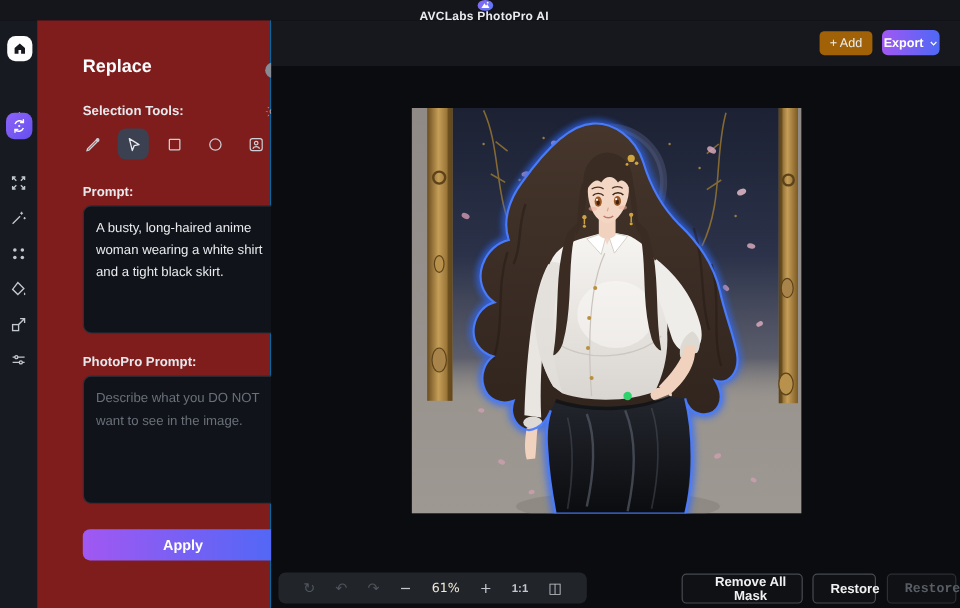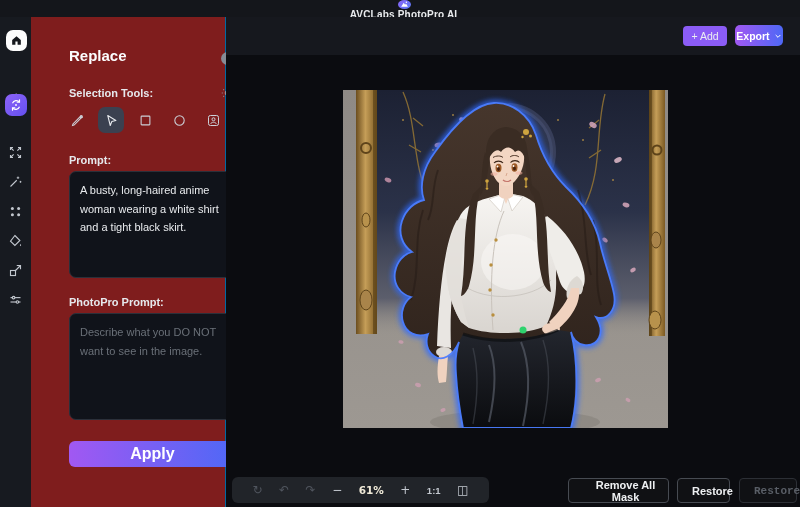--- a/index.html
+++ b/index.html
@@ -39,40 +39,40 @@
   .gear { left:189px; top:69px; color:#979da6; }
   .toolrow { left:33px; top:90px; display:flex; gap:8px; }
   .tool { width:26px; height:26px; border-radius:7px; display:flex; align-items:center;
     justify-content:center; color:#ccd1d8; }
   .tool.sel { background:#3b4150; }
   textarea { position:absolute; left:38px; width:167px; height:107px; resize:none;
     background:#10131a; border:1px solid #2b303a; border-radius:7px; color:#e9ebee;
     font-family:"Liberation Sans", sans-serif; font-size:11px; line-height:1.7; padding:9px 10px; outline:none; }
   textarea::placeholder { color:#6a7078; }
   .apply { left:38px; top:424px; width:167px; height:26px; border:none; border-radius:6px;
-    background:linear-gradient(90deg,#a158f2,#4e68f6); color:#fff; font-size:16px; font-weight:bold;
+    background:linear-gradient(90deg,#a158f2,#4e68f6); color:#fff; font-size:12px; font-weight:bold;
     font-family:"Liberation Sans", sans-serif; cursor:pointer; }
 
   
   #canvas-top { left:226px; top:17px; width:574px; height:38px; background:#16181e; }
   #canvas { left:226px; top:55px; width:574px; height:452px; background:#0b0c10; }
-  .add-btn { left:683px; top:26px; width:44px; height:20px; background:#8b5cf6; border:none;
+  .add-btn { left:683px; top:26px; width:44px; height:20px; background:#a16207; border:none;
     border-radius:4px; color:#eceef1; font-size:10.5px; font-family:"Liberation Sans", sans-serif; cursor:pointer; }
   .export-btn { left:735px; top:25px; width:48px; height:21px; border:none; border-radius:5px;
     background:linear-gradient(90deg,#a158f2,#4e68f6); color:#fff; font-size:10.5px; font-weight:bold;
     font-family:"Liberation Sans", sans-serif; cursor:pointer; display:flex; align-items:center; justify-content:center; gap:4px; }
 
   .photo { left:343px; top:90px; width:325px; height:338px; }
 
   
   #zoombar { left:232px; top:477px; width:257px; height:26px; background:#212429; border-radius:6px;
     display:flex; align-items:center; justify-content:space-evenly; padding:0 4px; }
   .zb { font-family:"DejaVu Sans", sans-serif; font-size:12px; color:#c3c8cf; cursor:pointer; line-height:1; }
   .zb.dim { color:#50555e; }
-  .zoom-val { font-size:10.5px; font-weight:bold; }
+  .zoom-val { font-size:10.5px; font-weight:normal; }
   .ratio { font-size:9.5px; font-weight:bold; color:#c3c8cf; }
 
   .act-btn { position:absolute; top:478px; height:25px; background:#101114; border:1px solid #474b52;
     border-radius:4px; color:#eef0f2; font-size:11px; font-weight:bold;
     font-family:"Liberation Sans", sans-serif; cursor:pointer;padding-left:14px; }
   .act-btn.disabled { border-color:#2c2f35; color:#595e66; }
 </style>
 </head>
 <body>
 

